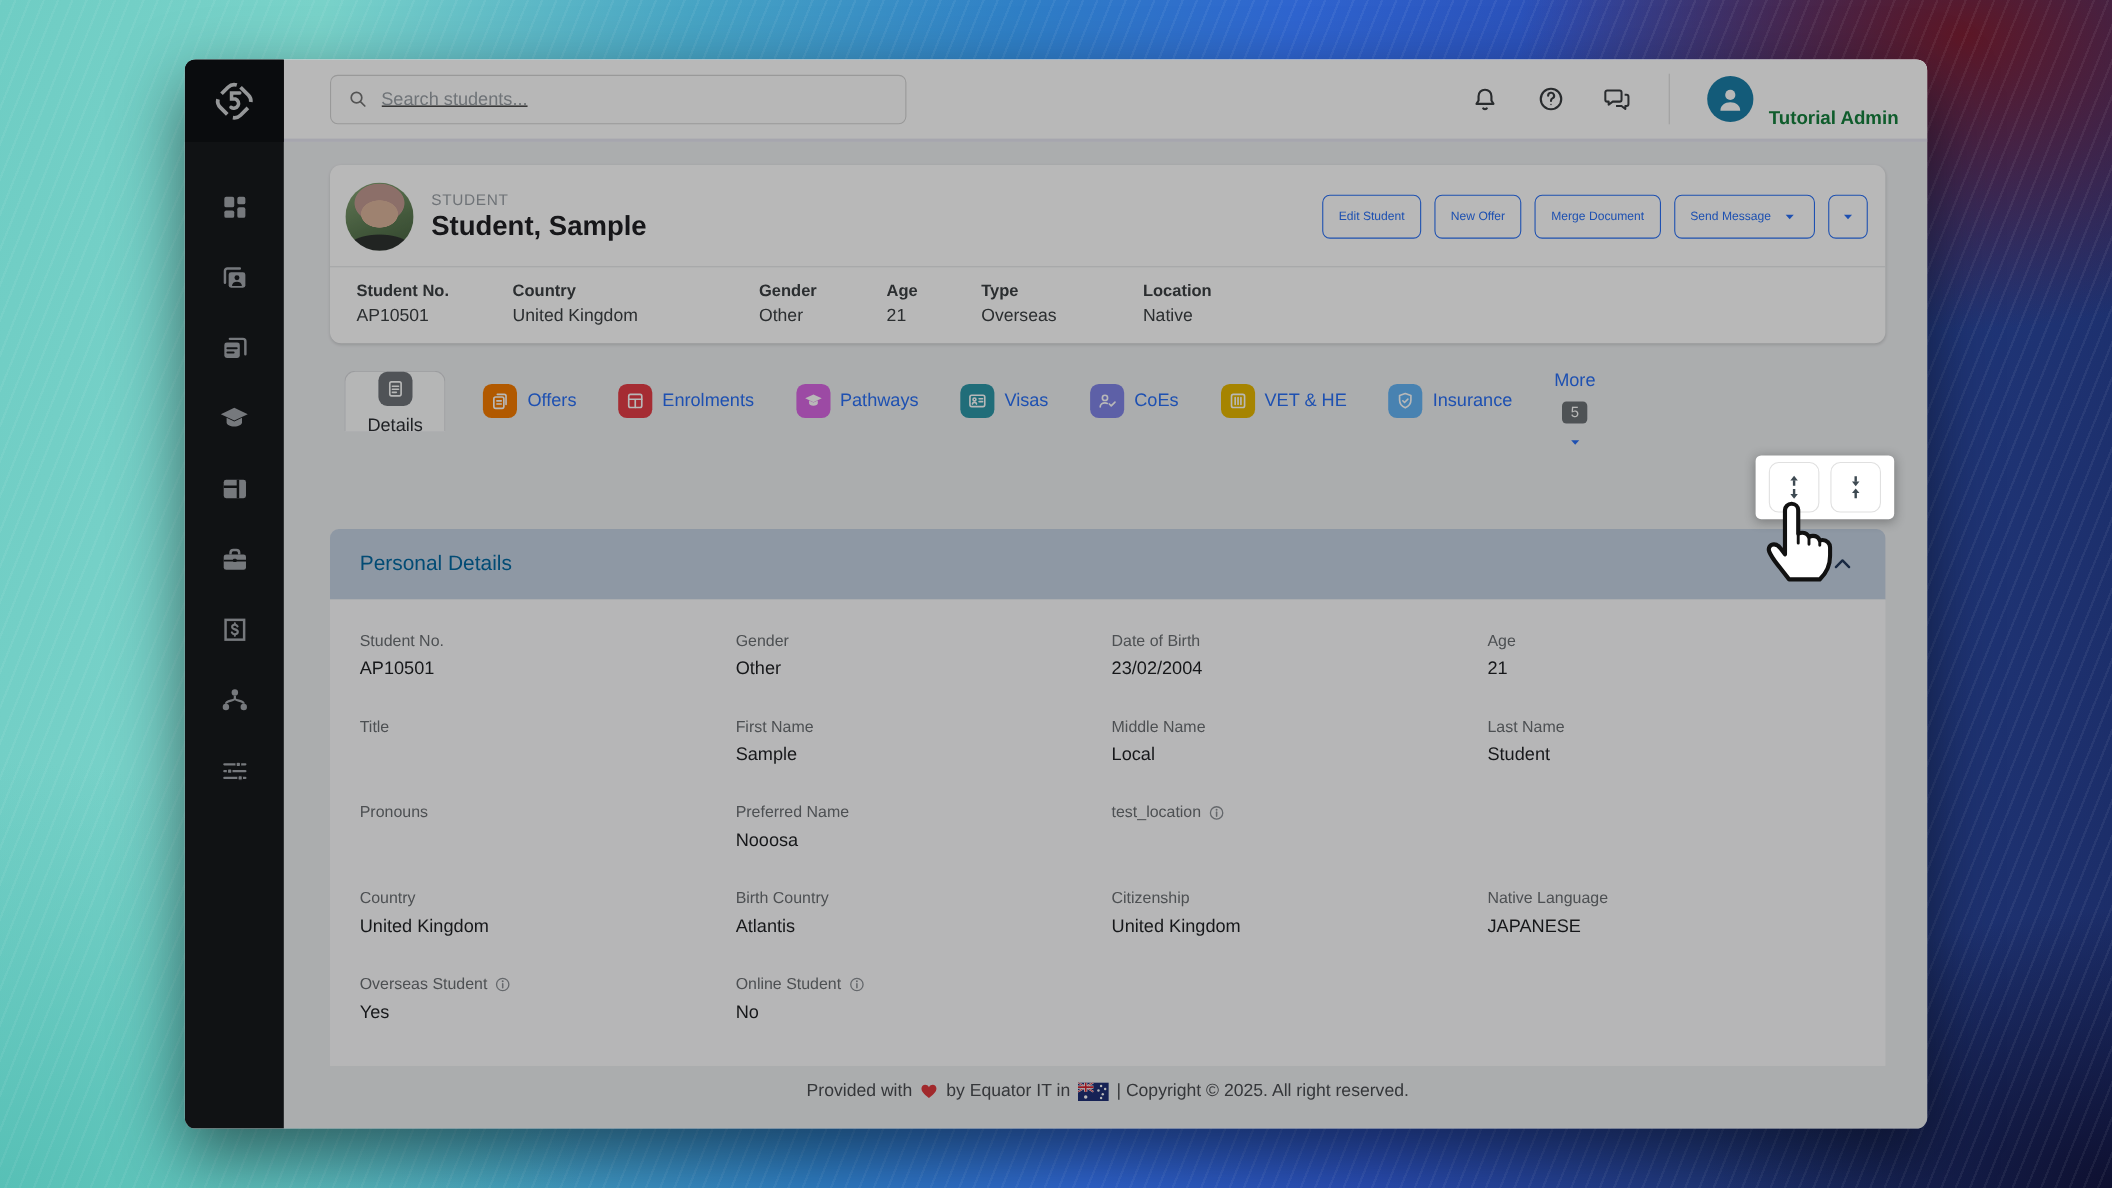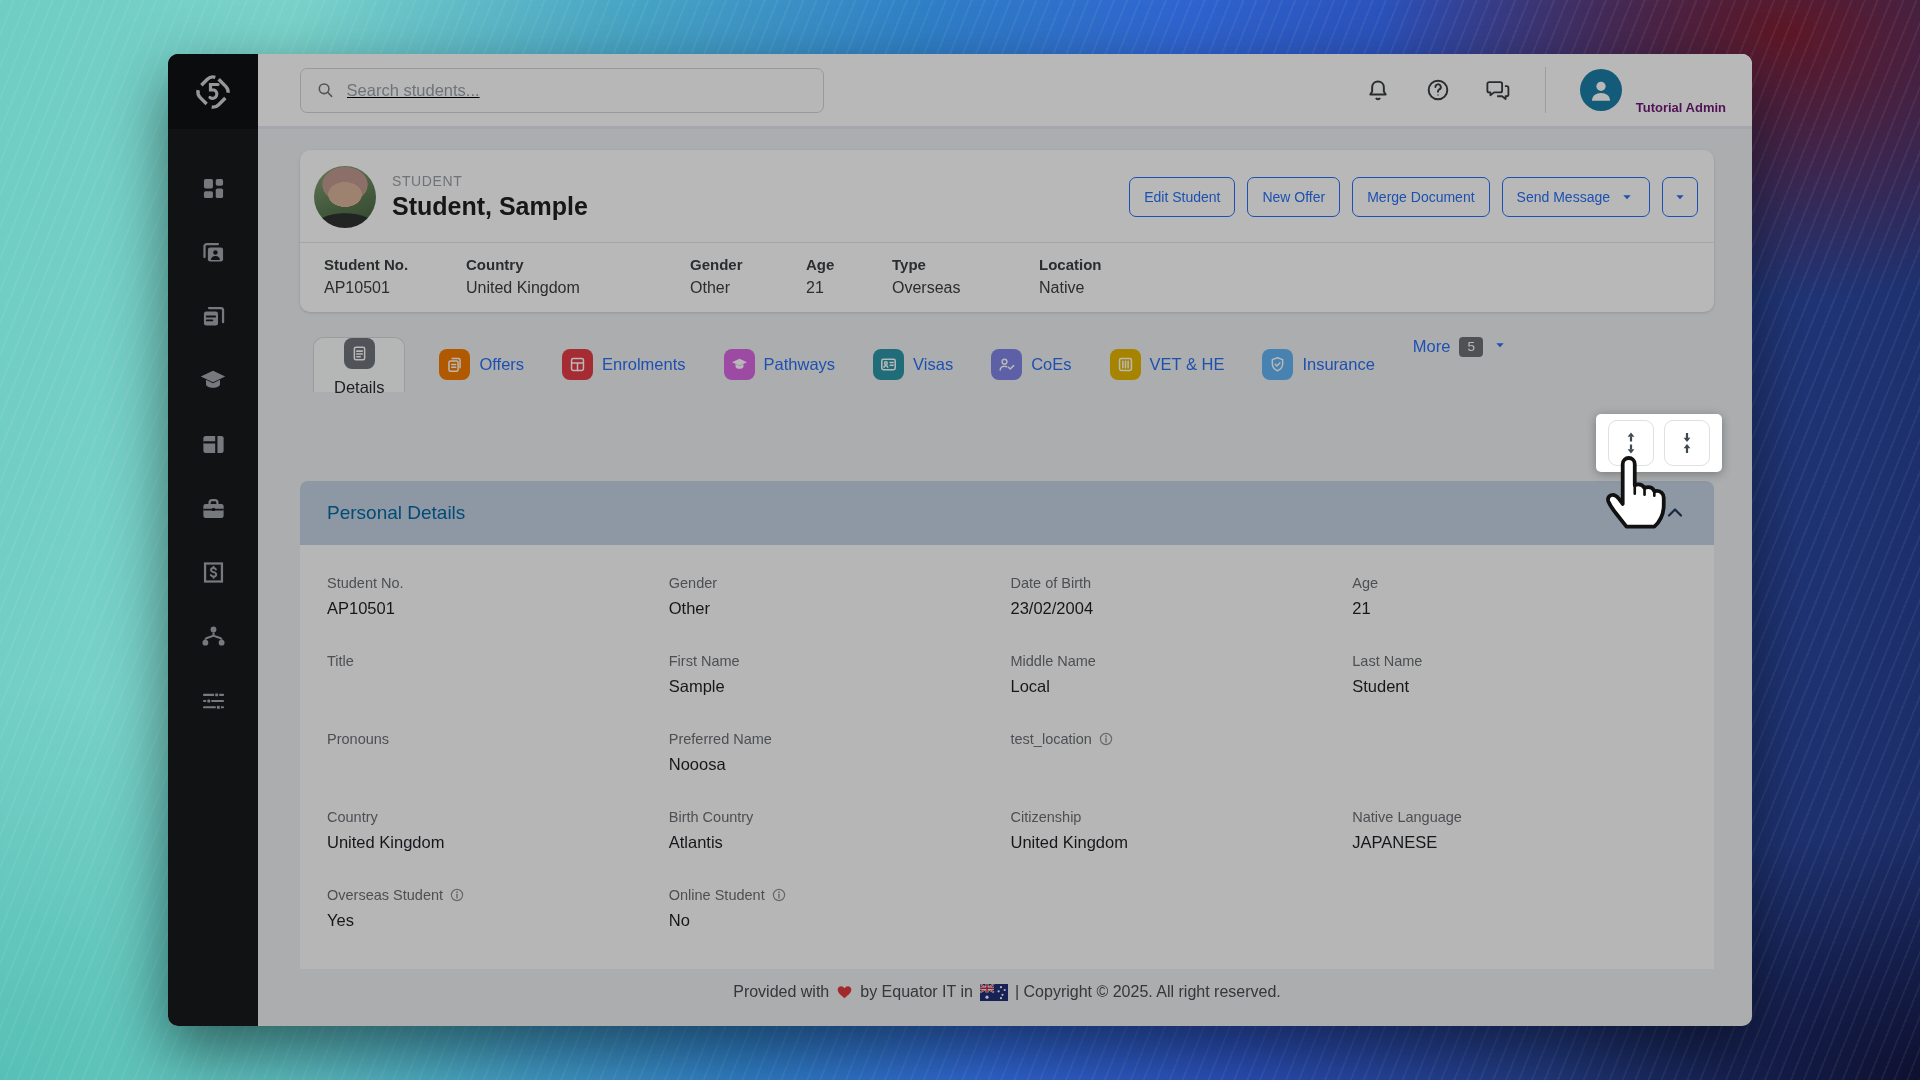--- a/index.html
+++ b/index.html
@@ -34,56 +34,56 @@
   .search-box { width:524px; height:45px; border:1px solid #d4d4d4; border-radius:7px; background:#fefefe;
     display:flex; align-items:center; padding:0 14px; gap:11px;text-decoration:underline; }
   .search-box input { border:none; outline:none; background:transparent; font-size:16.5px; color:#333; width:100%;
     font-family:"Liberation Sans", sans-serif; }
   .search-box input::placeholder { color:#9aa0a6; }
   .topbar-right { margin-left:auto; display:flex; align-items:center; gap:34px; }
   .tb-icon { width:26px; height:26px; cursor:pointer; display:flex; }
   .tb-divider { width:1px; height:46px; background:#dcdcdc; }
   .user { display:flex; align-items:center; gap:14px; cursor:pointer; }
   .user-avatar { width:42px; height:42px; border-radius:50%; background:#1b7fa8; display:flex; align-items:center; justify-content:center; }
-  .user-name { font-size:13px; font-weight:bold; color:#701a75;margin-top:35px; }
+  .user-name { font-size:17px; font-weight:bold; color:#15803d;margin-top:35px; }
 
   
   .content { position:absolute; left:90px; top:75px; right:0; bottom:0; padding:21px 38px 0 42px;
     display:flex; flex-direction:column; }
 
   .student-card { background:#ffffff; border-radius:10px; box-shadow:0 1px 3px rgba(0,0,0,.14); }
   .sc-top { display:flex; align-items:center; padding:16px 16px 14px 14px; }
   .sc-photo { width:62px; height:62px; border-radius:50%; flex:none;
     background:
       radial-gradient(ellipse 46% 34% at 50% 46%, #dcb49c 58%, rgba(220,180,156,0) 60%),
       radial-gradient(ellipse 62% 48% at 50% 30%, #c39a92 58%, rgba(195,154,146,0) 60%),
       radial-gradient(ellipse 72% 34% at 50% 100%, #2e3330 68%, rgba(46,51,48,0) 72%),
       linear-gradient(160deg, #8aa878, #5c7a52 60%, #46603f); }
   .sc-title-block { margin-left:16px; }
   .sc-kicker { font-size:14px; color:#9aa0a6; letter-spacing:.6px; }
   .sc-name { font-size:25px; font-weight:bold; color:#202124; margin-top:3px; }
   .sc-buttons { margin-left:auto; display:flex; align-items:center; gap:12px; }
   .hbtn { height:40px; border:1.5px solid #2a70f5; color:#2a70f5; background:#ffffff; border-radius:7px;
-    font-size:14px; padding:0 14px; display:flex; align-items:center; gap:9px; cursor:pointer;
+    font-size:11px; padding:0 14px; display:flex; align-items:center; gap:9px; cursor:pointer;
     font-family:"Liberation Sans", sans-serif; white-space:nowrap; }
   .hbtn.caret-only { width:36px; padding:0; justify-content:center; }
 
   .sc-stats { border-top:1px solid #e4e6e8; display:flex; padding:13px 24px 15px 24px; }
   .stat:nth-child(1){ width:142px; } .stat:nth-child(2){ width:224px; } .stat:nth-child(3){ width:116px; }
   .stat:nth-child(4){ width:86px; } .stat:nth-child(5){ width:147px; } .stat:nth-child(6){ flex:1; }
   .stat-label { font-size:15px; font-weight:bold; color:#3c4043; }
   .stat-value { font-size:16px; color:#3c4043; margin-top:6px; }
 
   
   .tabs { display:flex; align-items:stretch; gap:30px; margin:25px 0 0 13px; height:55px; }
   .tab { display:flex; align-items:center; gap:9px; font-size:16.5px; color:#2a70f5; cursor:pointer; padding:0 4px; }
   .tab.active { background:#fbfcfd; border:1px solid #d7d9dc; border-bottom:none; border-radius:10px 10px 0 0;
     padding:0 20px; color:#2b2f33;flex-direction:column; }
   .tab-ic { width:31px; height:31px; border-radius:8px; display:flex; align-items:center; justify-content:center; flex:none; }
-  .tab-more { display:flex; align-items:flex-start; gap:9px; color:#2a70f5; font-size:16.5px; cursor:pointer; padding:0 4px; }
+  .tab-more { display:flex; align-items:center; gap:9px; color:#2a70f5; font-size:16.5px; cursor:pointer; padding:0 4px;flex-direction:column; }
   .badge { background:#6d7276; color:#fff; font-size:13.5px; border-radius:4px; padding:3px 8px; line-height:1; }
 
   
   .panel { margin-top:89px; }
   .panel-header { height:64px; background:#c5d3e4; border-radius:8px 8px 0 0; display:flex; align-items:center;
     padding:0 27px; cursor:pointer; }
   .panel-title { font-size:19px; color:#0369a1; font-weight:500; }
   .panel-chevron { margin-left:auto; display:flex; }
   .panel-body { background:#fdfdfe; padding:30px 20px 4px 27px; display:grid; grid-template-columns:repeat(4,1fr); }
   .field { margin-bottom:26px; min-height:52px; padding-right:18px; }

